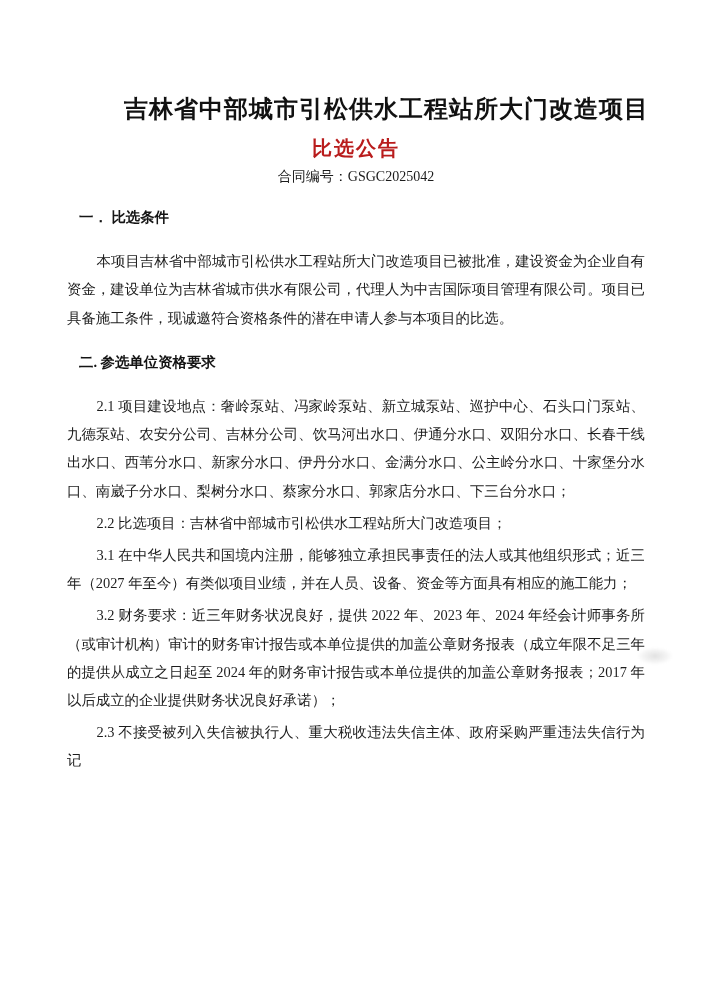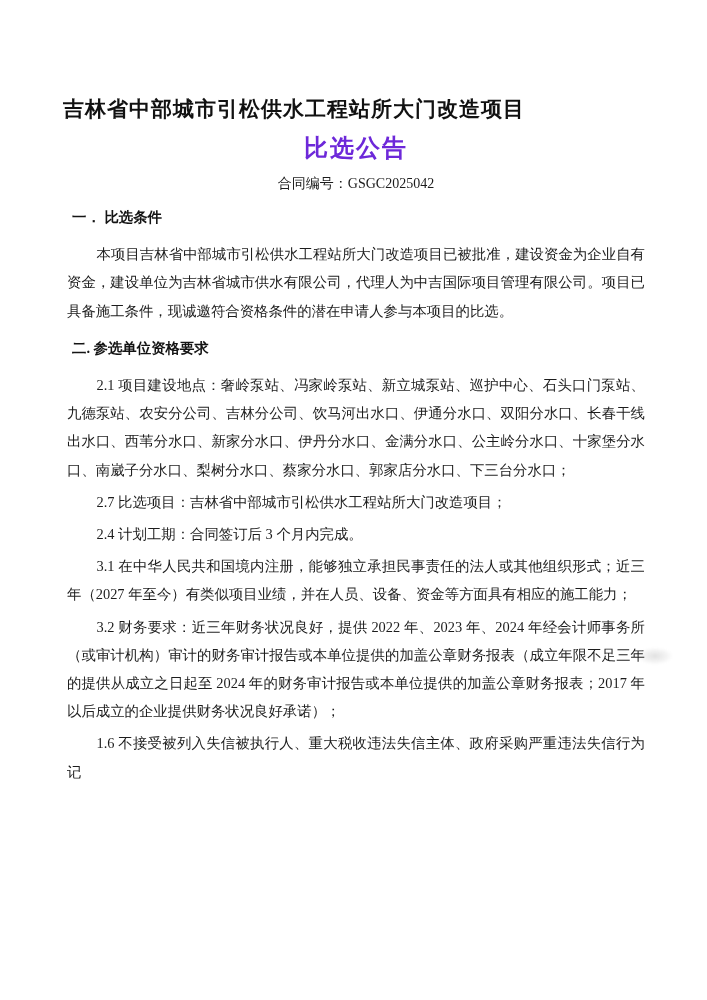--- a/index.html
+++ b/index.html
@@ -16,51 +16,51 @@
     font-family: "Liberation Serif", "DejaVu Serif", serif;
     color: #1c1c1c;
   }
   .content {
     position: absolute;
     left: 63px;
     top: 96px;
     width: 586px;
   }
   .doc-title {
-    font-size: 21px;
+    font-size: 24px;
     font-weight: 700;
-    text-align: left;
+    text-align: right;
     line-height: 26px;
     letter-spacing: 1px;
     color: #111111;
   }
   .doc-subtitle {
-    font-size: 24px;
+    font-size: 20px;
     font-weight: 700;
     text-align: center;
     line-height: 26px;
     letter-spacing: 2px;
     margin-top: 13px;
-    color: #6d28d9;
+    color: #b91c1c;
   }
   .contract-no {
     font-size: 14px;
     text-align: center;
     line-height: 20px;
-    margin-top: 13px;
+    margin-top: 6px;
     color: #1c1c1c;
   }
   .body-text {
     margin-top: 5px;
     font-size: 14.4px;
     line-height: 28.2px;
   }
   .sec-heading {
     font-weight: 700;
-    margin: 9px;
+    margin: 16px;
     color: #141414;
   }
   .para {
     margin: 4px;
     text-indent: 2.05em;
     text-align: justify;
     text-justify: inter-ideograph;
   }
   .scan-artifact {
     position: absolute;
@@ -85,24 +85,23 @@
 
     <div class="contract-no">合同编号：GSGC2025042</div>
 
     <div class="body-text">
 
       <p class="sec-heading">一． 比选条件</p>
       <p class="para">本项目吉林省中部城市引松供水工程站所大门改造项目已被批准，建设资金为企业自有资金，建设单位为吉林省城市供水有限公司，代理人为中吉国际项目管理有限公司。项目已具备施工条件，现诚邀符合资格条件的潜在申请人参与本项目的比选。</p>
 
       <p class="sec-heading">二. 参选单位资格要求</p>
       <p class="para">2.1 项目建设地点：奢岭泵站、冯家岭泵站、新立城泵站、巡护中心、石头口门泵站、九德泵站、农安分公司、吉林分公司、饮马河出水口、伊通分水口、双阳分水口、长春干线出水口、西苇分水口、新家分水口、伊丹分水口、金满分水口、公主岭分水口、十家堡分水口、南崴子分水口、梨树分水口、蔡家分水口、郭家店分水口、下三台分水口；</p>
-      <p class="para">2.7 比选项目：吉林省中部城市引松供水工程站所大门改造项目；</p>
-      <p class="para">2.4 计划工期：合同签订后 3 个月内完成。</p>
+      <p class="para">2.2 比选项目：吉林省中部城市引松供水工程站所大门改造项目；</p>
 
       <p class="para">3.1 在中华人民共和国境内注册，能够独立承担民事责任的法人或其他组织形式；近三年（2027 年至今）有类似项目业绩，并在人员、设备、资金等方面具有相应的施工能力；</p>
       <p class="para">3.2 财务要求：近三年财务状况良好，提供 2022 年、2023 年、2024 年经会计师事务所（或审计机构）审计的财务审计报告或本单位提供的加盖公章财务报表（成立年限不足三年的提供从成立之日起至 2024 年的财务审计报告或本单位提供的加盖公章财务报表；2017 年以后成立的企业提供财务状况良好承诺）；</p>
-      <p class="para">1.6 不接受被列入失信被执行人、重大税收违法失信主体、政府采购严重违法失信行为记</p>
+      <p class="para">2.3 不接受被列入失信被执行人、重大税收违法失信主体、政府采购严重违法失信行为记</p>
 
     </div>
   </div>
 
   <div class="scan-artifact"></div>
 </div>
 
 </body></html>

